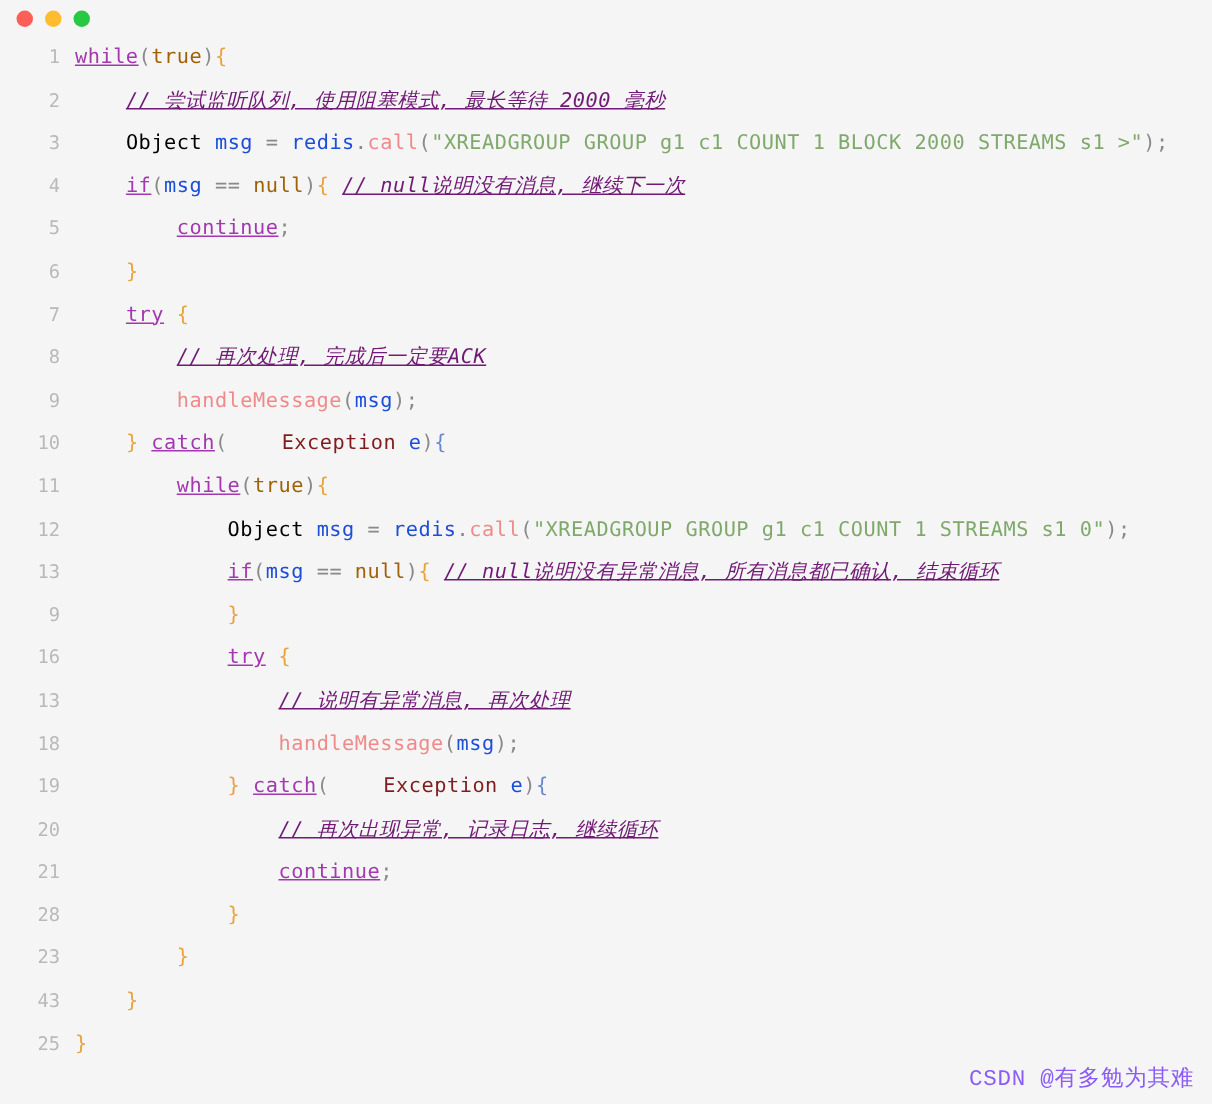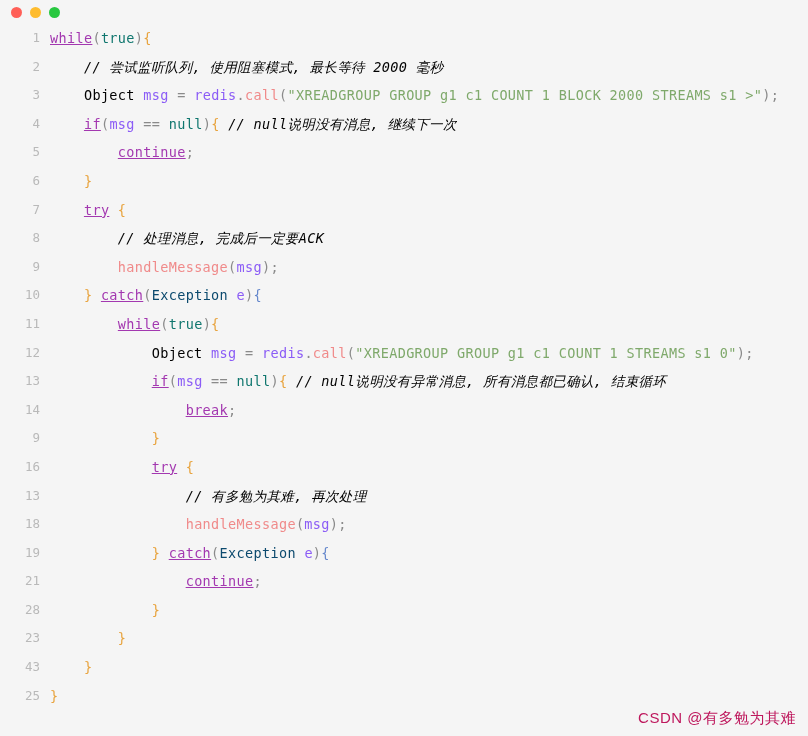--- a/index.html
+++ b/index.html
@@ -63,40 +63,40 @@
     letter-spacing: 0;
   }
   .lcode {
     position: absolute;
     left: 50px;
     top: 0;
   }
 
   
   .kw       { color: #a338b0; text-decoration: underline; }          
-  .bool     { color: #0f766e; text-align: right; }          
+  .bool     { color: #a16207; text-align: right; }          
   .type     { color: #000000; }          
-  .var      { color: #8b5cf6; }          
+  .var      { color: #1d4ed8; }          
   .op       { color: #8a8a8a; }          
   .fn       { color: #f08a8a; }          
-  .cls      { color: #0c4a6e; }          
+  .cls      { color: #7f1d1d; margin-left: 36px; }          
   .str      { color: #7fa96b; }          
-  .cmt      { color: #000000; font-style: italic; }
+  .cmt      { color: #701a75; font-style: italic; text-decoration: underline; }
   .punc     { color: #8a8a8a; }
   .br-o     { color: #e8a33d; }          
   .br-b     { color: #6688cc; }
 
   
   .watermark {
     position: absolute;
     right: 12px;
     bottom: 8px;
-    color: #be185d;
+    color: #8b5cf6;
     font-size: 15px;
-    font-family: Liberation Sans, sans-serif;
+    font-family: Liberation Mono, monospace;
     letter-spacing: 0.5px;
     margin-left: 40px;
   }
 </style>
 </head>
 <body>
 
 <div id="app">
 
   <div class="titlebar">
@@ -106,32 +106,32 @@
   </div>
 
   <div class="code-area" id="code-area">
       <div class="code-line"><span class="ln">1</span><span class="lcode"><span class="punc"></span><span class="kw">while</span><span class="punc">(</span><span class="bool">true</span><span class="punc">)</span><span class="br-o">{</span></span></div>
       <div class="code-line"><span class="ln">2</span><span class="lcode"><span class="punc">&nbsp;&nbsp;&nbsp;&nbsp;</span><span class="cmt">// 尝试监听队列, 使用阻塞模式, 最长等待 2000 毫秒</span></span></div>
       <div class="code-line"><span class="ln">3</span><span class="lcode"><span class="punc">&nbsp;&nbsp;&nbsp;&nbsp;</span><span class="type">Object</span><span class="punc"> </span><span class="var">msg</span><span class="punc"> </span><span class="op">=</span><span class="punc"> </span><span class="var">redis</span><span class="punc">.</span><span class="fn">call</span><span class="punc">(</span><span class="str">"XREADGROUP GROUP g1 c1 COUNT 1 BLOCK 2000 STREAMS s1 &gt;"</span><span class="punc">)</span><span class="punc">;</span></span></div>
       <div class="code-line"><span class="ln">4</span><span class="lcode"><span class="punc">&nbsp;&nbsp;&nbsp;&nbsp;</span><span class="kw">if</span><span class="punc">(</span><span class="var">msg</span><span class="punc"> </span><span class="op">==</span><span class="punc"> </span><span class="bool">null</span><span class="punc">)</span><span class="br-o">{</span><span class="punc"> </span><span class="cmt">// null说明没有消息, 继续下一次</span></span></div>
       <div class="code-line"><span class="ln">5</span><span class="lcode"><span class="punc">&nbsp;&nbsp;&nbsp;&nbsp;&nbsp;&nbsp;&nbsp;&nbsp;</span><span class="kw">continue</span><span class="punc">;</span></span></div>
       <div class="code-line"><span class="ln">6</span><span class="lcode"><span class="punc">&nbsp;&nbsp;&nbsp;&nbsp;</span><span class="br-o">}</span></span></div>
       <div class="code-line"><span class="ln">7</span><span class="lcode"><span class="punc">&nbsp;&nbsp;&nbsp;&nbsp;</span><span class="kw">try</span><span class="punc"> </span><span class="br-o">{</span></span></div>
-      <div class="code-line"><span class="ln">8</span><span class="lcode"><span class="punc">&nbsp;&nbsp;&nbsp;&nbsp;&nbsp;&nbsp;&nbsp;&nbsp;</span><span class="cmt">// 处理消息, 完成后一定要ACK</span></span></div>
+      <div class="code-line"><span class="ln">8</span><span class="lcode"><span class="punc">&nbsp;&nbsp;&nbsp;&nbsp;&nbsp;&nbsp;&nbsp;&nbsp;</span><span class="cmt">// 再次处理, 完成后一定要ACK</span></span></div>
       <div class="code-line"><span class="ln">9</span><span class="lcode"><span class="punc">&nbsp;&nbsp;&nbsp;&nbsp;&nbsp;&nbsp;&nbsp;&nbsp;</span><span class="fn">handleMessage</span><span class="punc">(</span><span class="var">msg</span><span class="punc">)</span><span class="punc">;</span></span></div>
       <div class="code-line"><span class="ln">10</span><span class="lcode"><span class="punc">&nbsp;&nbsp;&nbsp;&nbsp;</span><span class="br-o">}</span><span class="punc"> </span><span class="kw">catch</span><span class="punc">(</span><span class="cls">Exception</span><span class="punc"> </span><span class="var">e</span><span class="punc">)</span><span class="br-b">{</span></span></div>
       <div class="code-line"><span class="ln">11</span><span class="lcode"><span class="punc">&nbsp;&nbsp;&nbsp;&nbsp;&nbsp;&nbsp;&nbsp;&nbsp;</span><span class="kw">while</span><span class="punc">(</span><span class="bool">true</span><span class="punc">)</span><span class="br-o">{</span></span></div>
       <div class="code-line"><span class="ln">12</span><span class="lcode"><span class="punc">&nbsp;&nbsp;&nbsp;&nbsp;&nbsp;&nbsp;&nbsp;&nbsp;&nbsp;&nbsp;&nbsp;&nbsp;</span><span class="type">Object</span><span class="punc"> </span><span class="var">msg</span><span class="punc"> </span><span class="op">=</span><span class="punc"> </span><span class="var">redis</span><span class="punc">.</span><span class="fn">call</span><span class="punc">(</span><span class="str">"XREADGROUP GROUP g1 c1 COUNT 1 STREAMS s1 0"</span><span class="punc">)</span><span class="punc">;</span></span></div>
       <div class="code-line"><span class="ln">13</span><span class="lcode"><span class="punc">&nbsp;&nbsp;&nbsp;&nbsp;&nbsp;&nbsp;&nbsp;&nbsp;&nbsp;&nbsp;&nbsp;&nbsp;</span><span class="kw">if</span><span class="punc">(</span><span class="var">msg</span><span class="punc"> </span><span class="op">==</span><span class="punc"> </span><span class="bool">null</span><span class="punc">)</span><span class="br-o">{</span><span class="punc"> </span><span class="cmt">// null说明没有异常消息, 所有消息都已确认, 结束循环</span></span></div>
-      <div class="code-line"><span class="ln">14</span><span class="lcode"><span class="punc">&nbsp;&nbsp;&nbsp;&nbsp;&nbsp;&nbsp;&nbsp;&nbsp;&nbsp;&nbsp;&nbsp;&nbsp;&nbsp;&nbsp;&nbsp;&nbsp;</span><span class="kw">break</span><span class="punc">;</span></span></div>
       <div class="code-line"><span class="ln">9</span><span class="lcode"><span class="punc">&nbsp;&nbsp;&nbsp;&nbsp;&nbsp;&nbsp;&nbsp;&nbsp;&nbsp;&nbsp;&nbsp;&nbsp;</span><span class="br-o">}</span></span></div>
       <div class="code-line"><span class="ln">16</span><span class="lcode"><span class="punc">&nbsp;&nbsp;&nbsp;&nbsp;&nbsp;&nbsp;&nbsp;&nbsp;&nbsp;&nbsp;&nbsp;&nbsp;</span><span class="kw">try</span><span class="punc"> </span><span class="br-o">{</span></span></div>
-      <div class="code-line"><span class="ln">13</span><span class="lcode"><span class="punc">&nbsp;&nbsp;&nbsp;&nbsp;&nbsp;&nbsp;&nbsp;&nbsp;&nbsp;&nbsp;&nbsp;&nbsp;&nbsp;&nbsp;&nbsp;&nbsp;</span><span class="cmt">// 有多勉为其难, 再次处理</span></span></div>
+      <div class="code-line"><span class="ln">13</span><span class="lcode"><span class="punc">&nbsp;&nbsp;&nbsp;&nbsp;&nbsp;&nbsp;&nbsp;&nbsp;&nbsp;&nbsp;&nbsp;&nbsp;&nbsp;&nbsp;&nbsp;&nbsp;</span><span class="cmt">// 说明有异常消息, 再次处理</span></span></div>
       <div class="code-line"><span class="ln">18</span><span class="lcode"><span class="punc">&nbsp;&nbsp;&nbsp;&nbsp;&nbsp;&nbsp;&nbsp;&nbsp;&nbsp;&nbsp;&nbsp;&nbsp;&nbsp;&nbsp;&nbsp;&nbsp;</span><span class="fn">handleMessage</span><span class="punc">(</span><span class="var">msg</span><span class="punc">)</span><span class="punc">;</span></span></div>
       <div class="code-line"><span class="ln">19</span><span class="lcode"><span class="punc">&nbsp;&nbsp;&nbsp;&nbsp;&nbsp;&nbsp;&nbsp;&nbsp;&nbsp;&nbsp;&nbsp;&nbsp;</span><span class="br-o">}</span><span class="punc"> </span><span class="kw">catch</span><span class="punc">(</span><span class="cls">Exception</span><span class="punc"> </span><span class="var">e</span><span class="punc">)</span><span class="br-b">{</span></span></div>
+      <div class="code-line"><span class="ln">20</span><span class="lcode"><span class="punc">&nbsp;&nbsp;&nbsp;&nbsp;&nbsp;&nbsp;&nbsp;&nbsp;&nbsp;&nbsp;&nbsp;&nbsp;&nbsp;&nbsp;&nbsp;&nbsp;</span><span class="cmt">// 再次出现异常, 记录日志, 继续循环</span></span></div>
       <div class="code-line"><span class="ln">21</span><span class="lcode"><span class="punc">&nbsp;&nbsp;&nbsp;&nbsp;&nbsp;&nbsp;&nbsp;&nbsp;&nbsp;&nbsp;&nbsp;&nbsp;&nbsp;&nbsp;&nbsp;&nbsp;</span><span class="kw">continue</span><span class="punc">;</span></span></div>
       <div class="code-line"><span class="ln">28</span><span class="lcode"><span class="punc">&nbsp;&nbsp;&nbsp;&nbsp;&nbsp;&nbsp;&nbsp;&nbsp;&nbsp;&nbsp;&nbsp;&nbsp;</span><span class="br-o">}</span></span></div>
       <div class="code-line"><span class="ln">23</span><span class="lcode"><span class="punc">&nbsp;&nbsp;&nbsp;&nbsp;&nbsp;&nbsp;&nbsp;&nbsp;</span><span class="br-o">}</span></span></div>
       <div class="code-line"><span class="ln">43</span><span class="lcode"><span class="punc">&nbsp;&nbsp;&nbsp;&nbsp;</span><span class="br-o">}</span></span></div>
       <div class="code-line"><span class="ln">25</span><span class="lcode"><span class="punc"></span><span class="br-o">}</span></span></div>
     </div>
 
   <div class="watermark">CSDN @有多勉为其难</div>
 
 </div>

